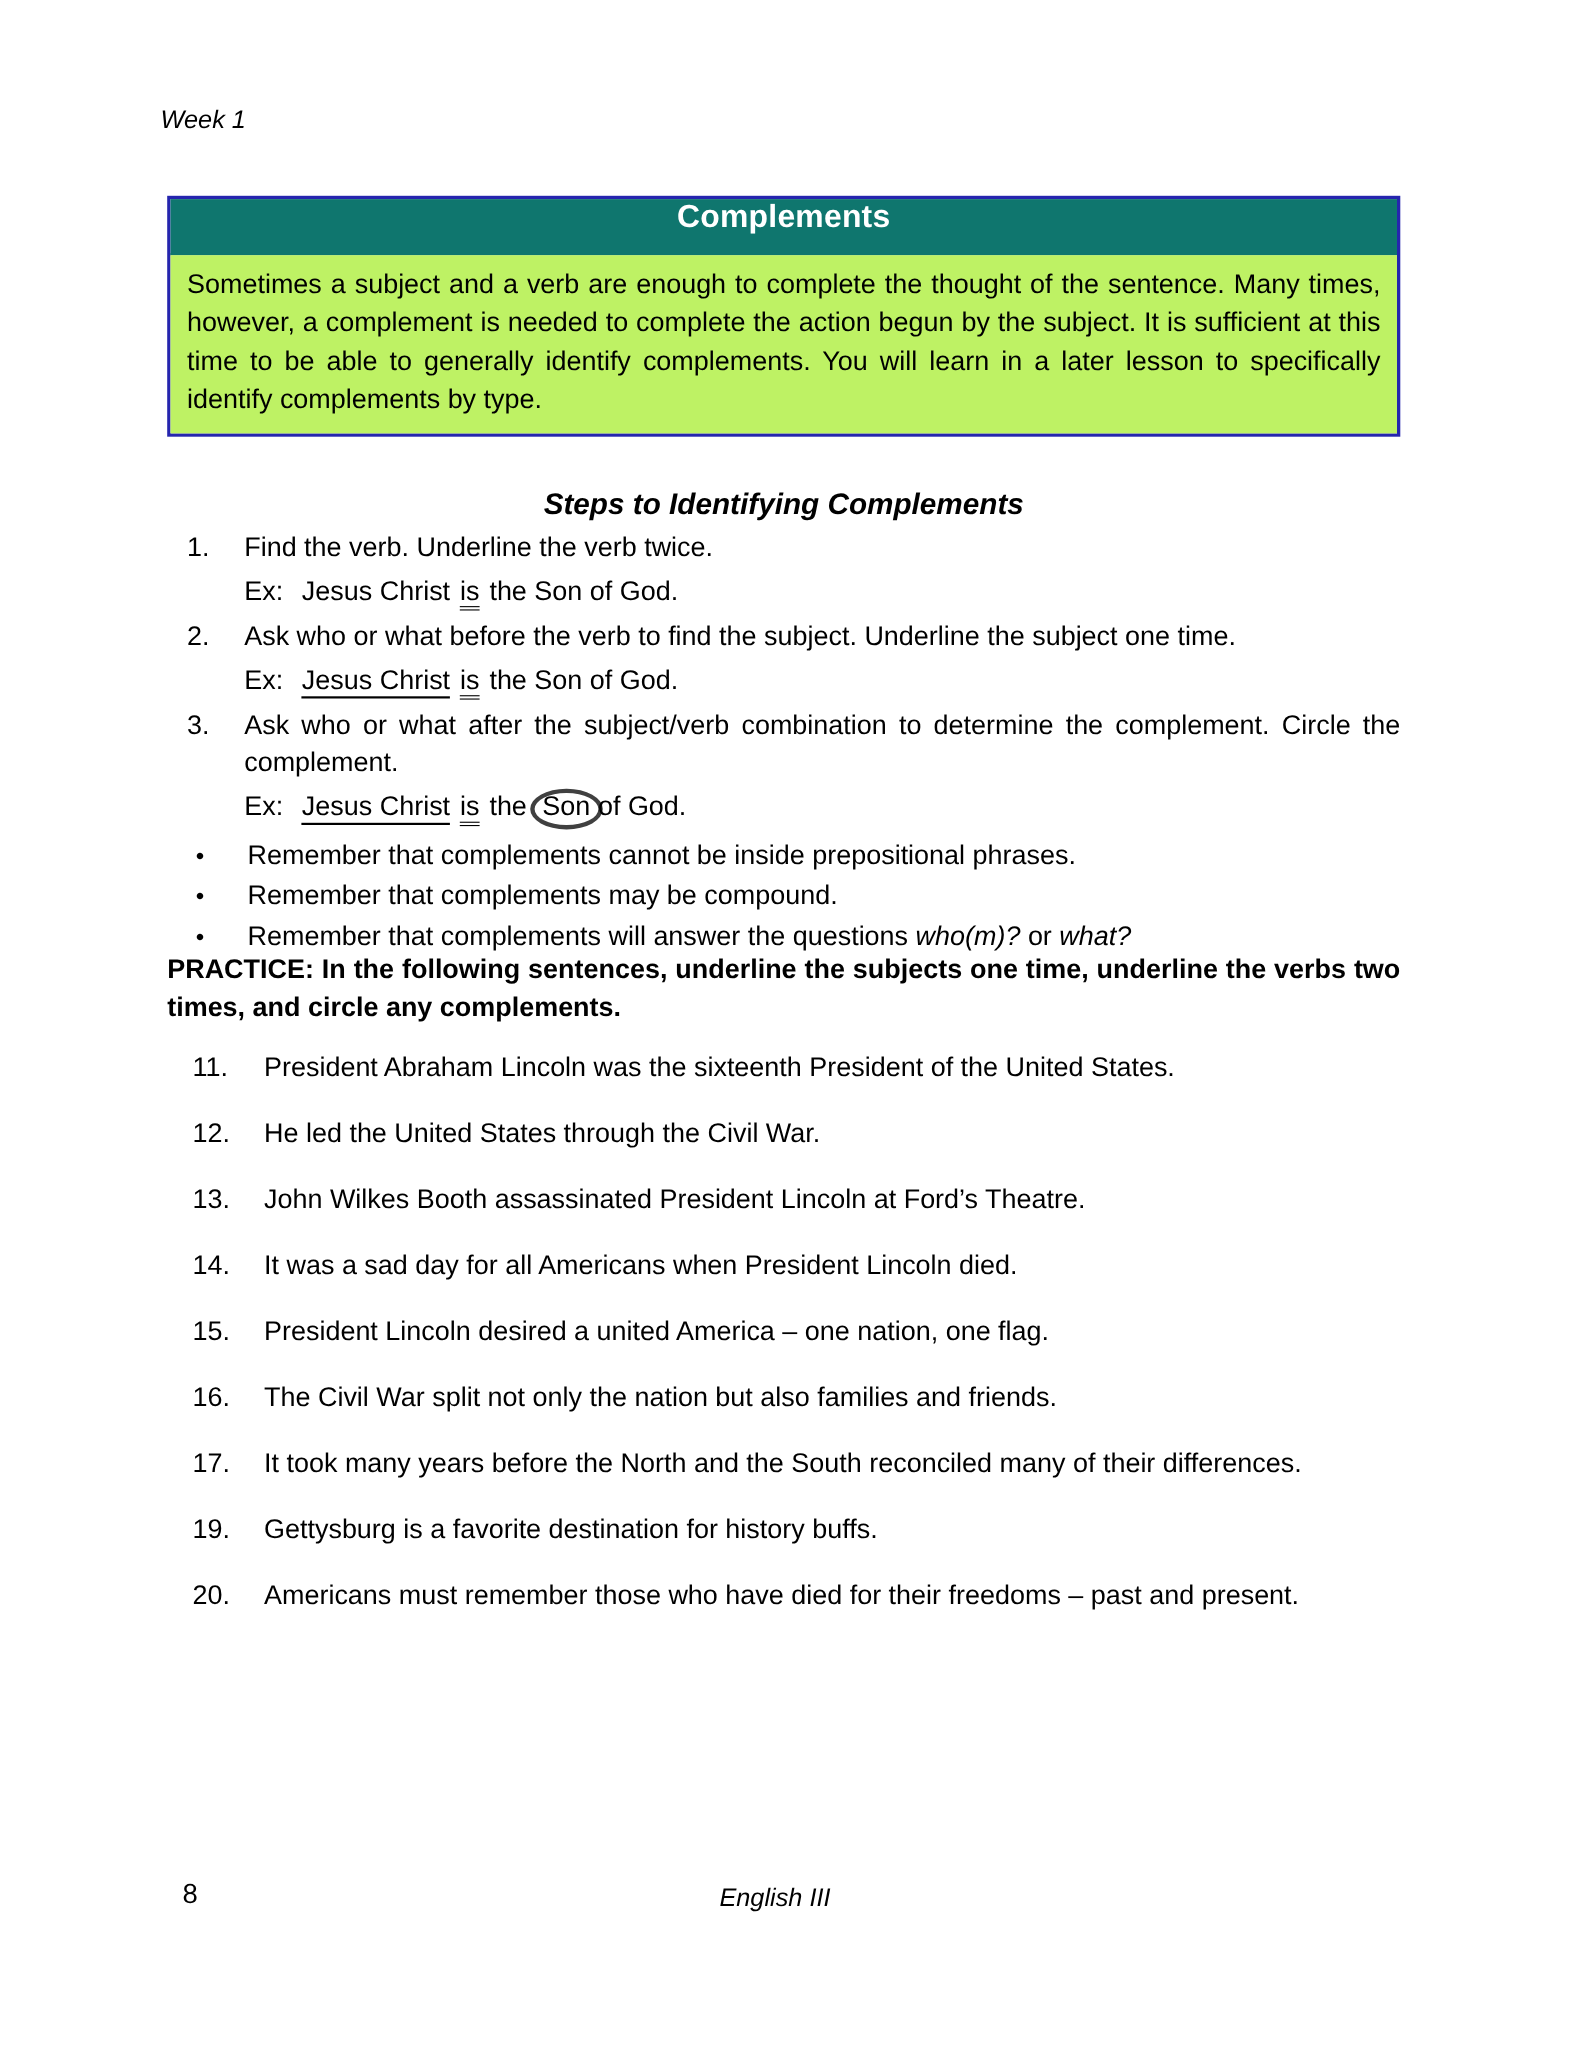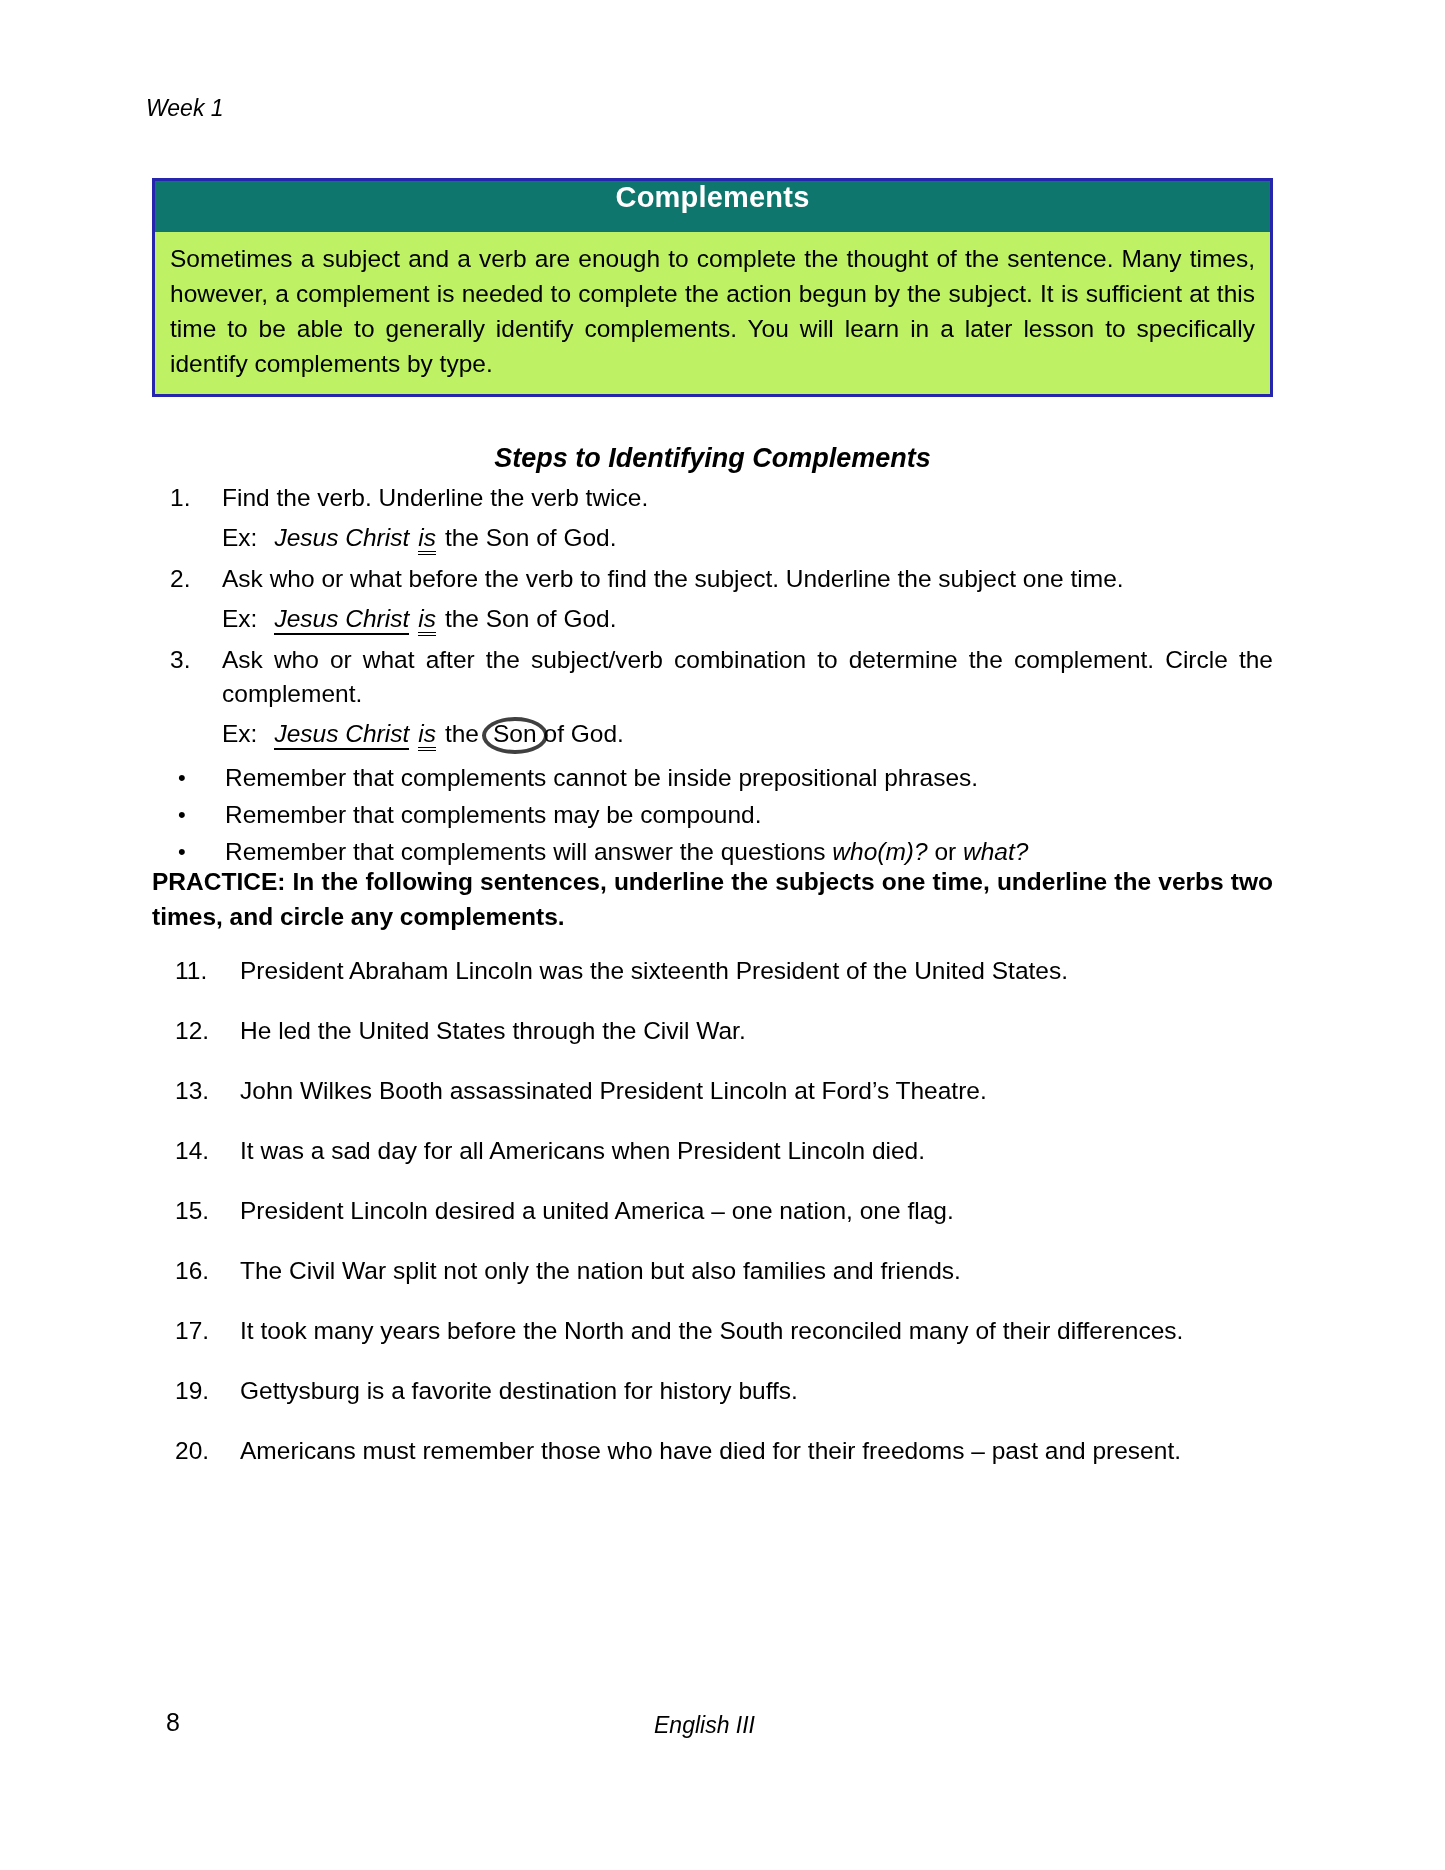--- a/index.html
+++ b/index.html
@@ -45,21 +45,21 @@
     text-align:center;
     font-weight:bold;font-style:italic;font-size:27px;
   }
   .steps{position:absolute;top:481px;left:0;right:0;font-size:24.5px;line-height:34px;}
   .step-row{display:flex;margin-top:7px;}
   .step-row:first-child{margin-top:0;}
   .s-num{width:70px;padding-left:18px;box-sizing:border-box;flex:0 0 70px;}
   .s-text{flex:1;text-align:justify;}
   .ex-row{padding-left:70px;margin-top:6px;white-space:nowrap;}
   .ex-label{margin-right:17px;}
-  .w{margin-right:9px;font-style:italic;}
+  .w{margin-right:9px;}
   .u1{border-bottom:2px solid #000;padding-bottom:1px;}
   .u2{border-bottom:4px double #000;}
   .circled{
     display:inline-block;
     border:4px solid #404040;border-radius:50%;
     padding:0 7px 3px 7px;
     margin:-3px -4px -3px 0;
     line-height:26px;
   }
   .art{margin-right:3px;}

